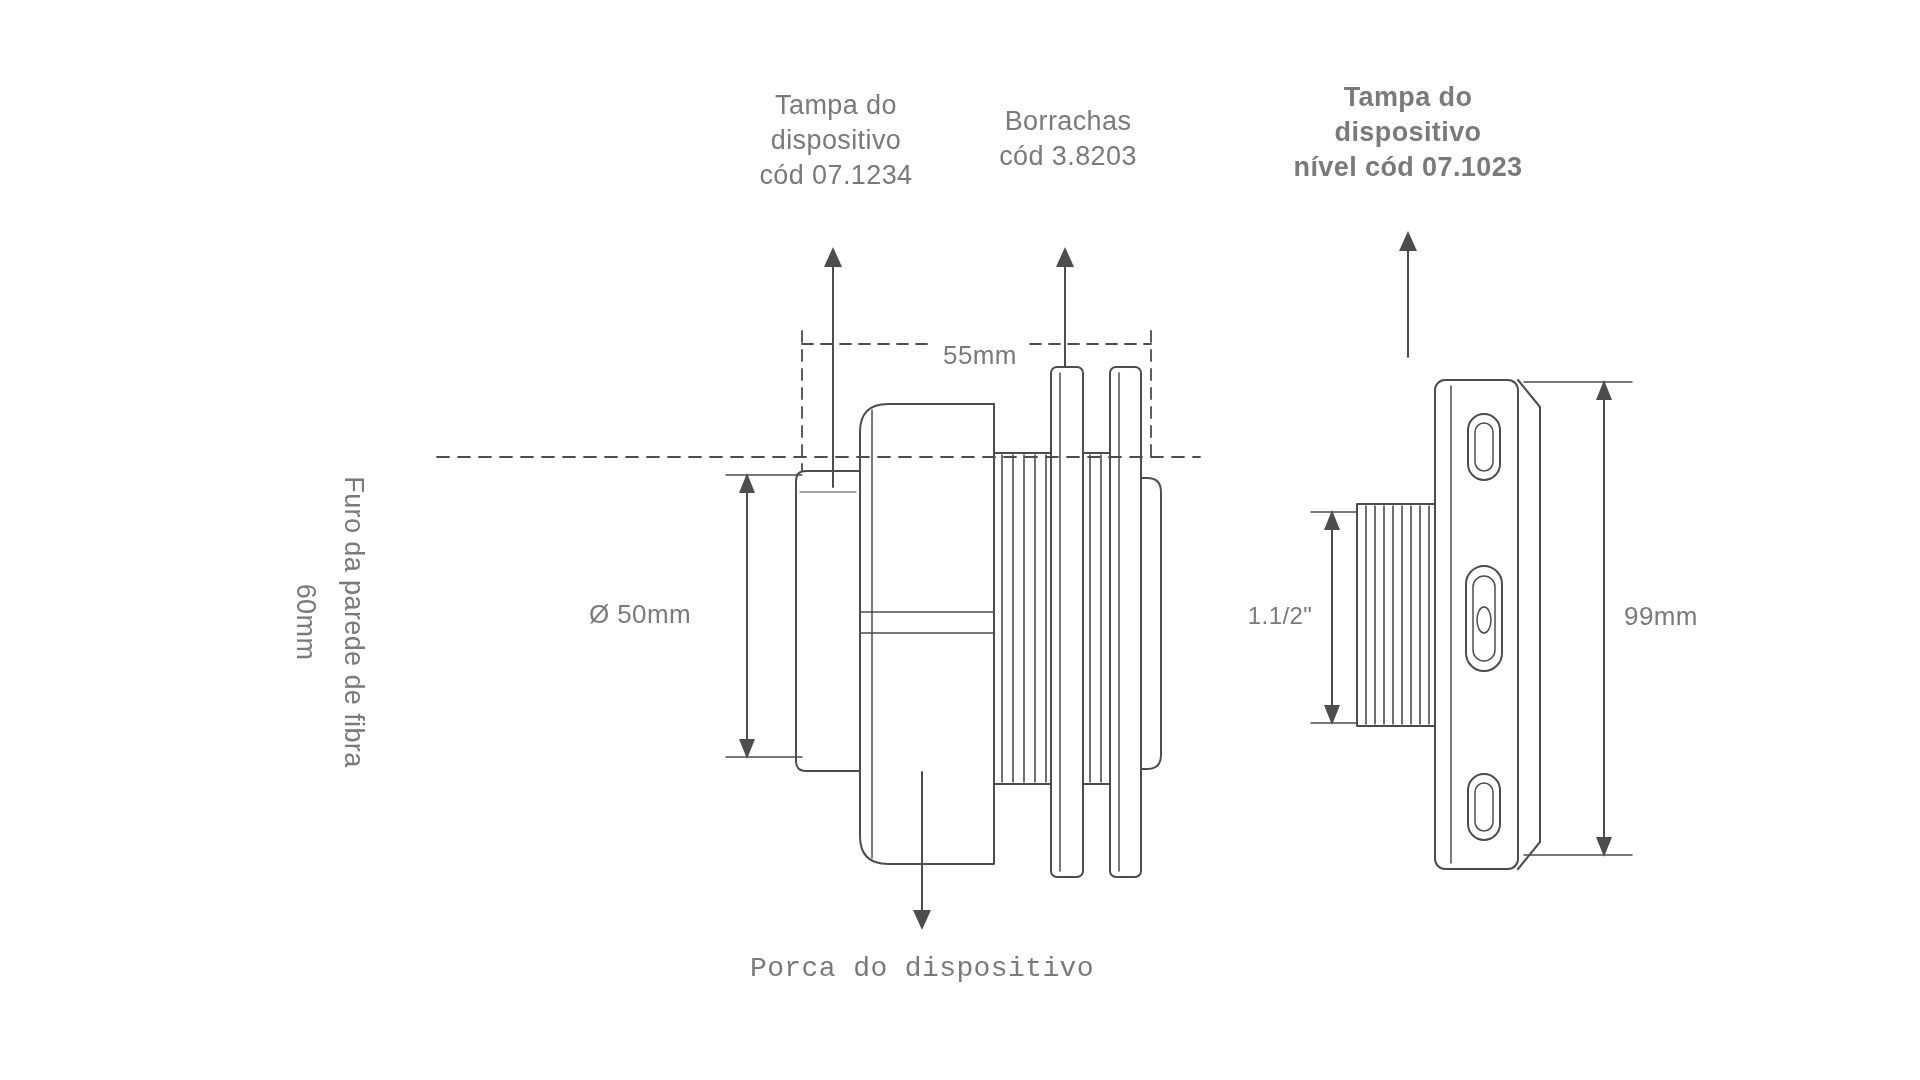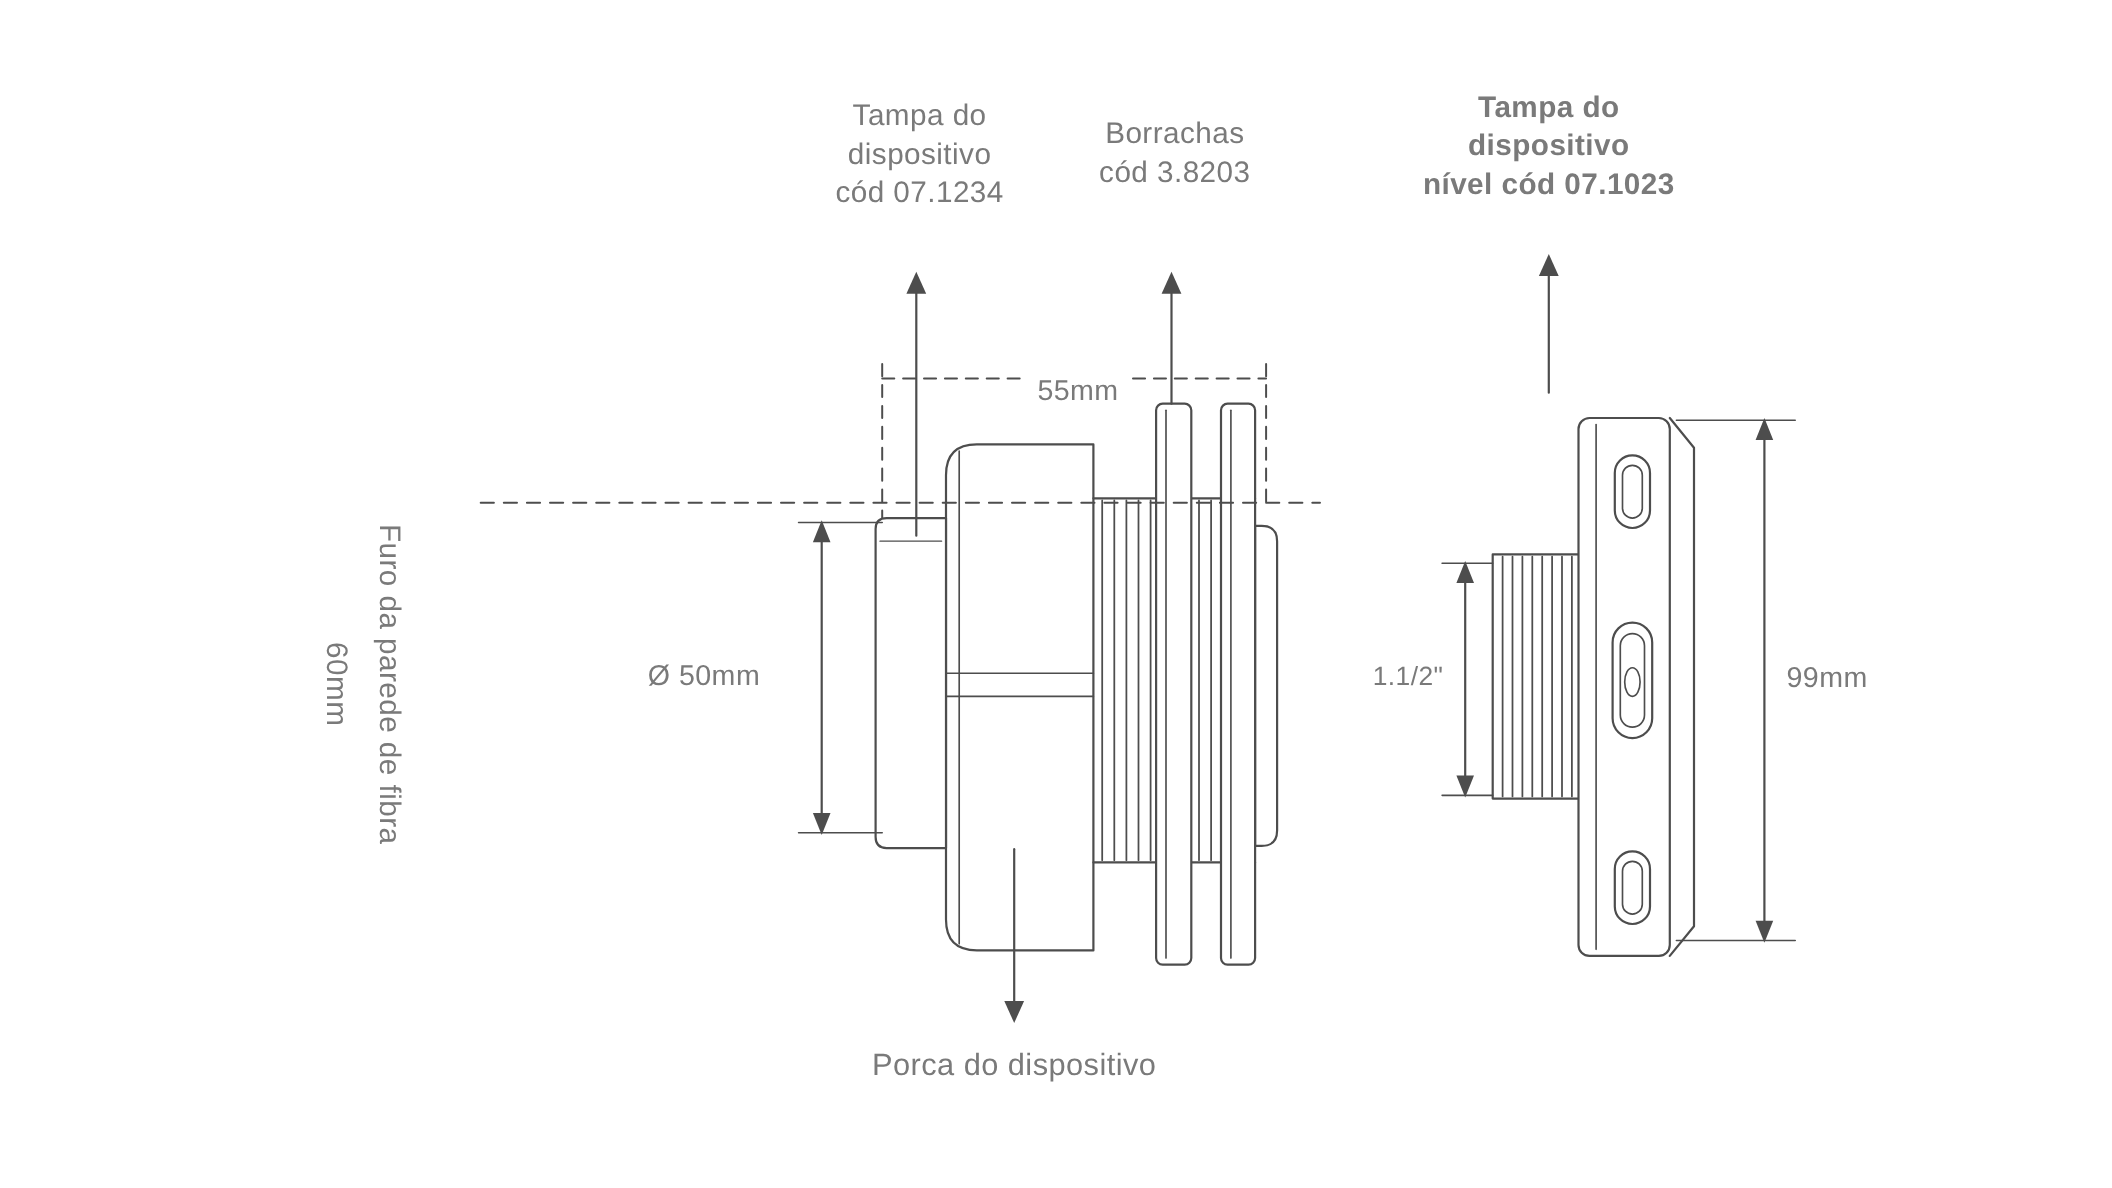--- a/index.html
+++ b/index.html
@@ -21,21 +21,21 @@
   .label span{display:block;}
   .dim{
     position:absolute;
     transform:translate(-50%,-50%);
     font-size:26px;
     color:#7a7a7a;
     letter-spacing:.4px;
     white-space:nowrap;
   }
   .dim.bg{background:#ffffff;padding:0 10px;}
-  .dim.big{font-size:28px;}
+  .dim.big{font-size:28px;font-family:Liberation Mono, monospace;}
   .rotated{
     position:absolute;
     left:130px;top:574px;
     width:400px;height:96px;
     transform:rotate(90deg);
     text-align:center;
     color:#7a7a7a;
     font-size:27px;
     line-height:48px;
     letter-spacing:.4px;

